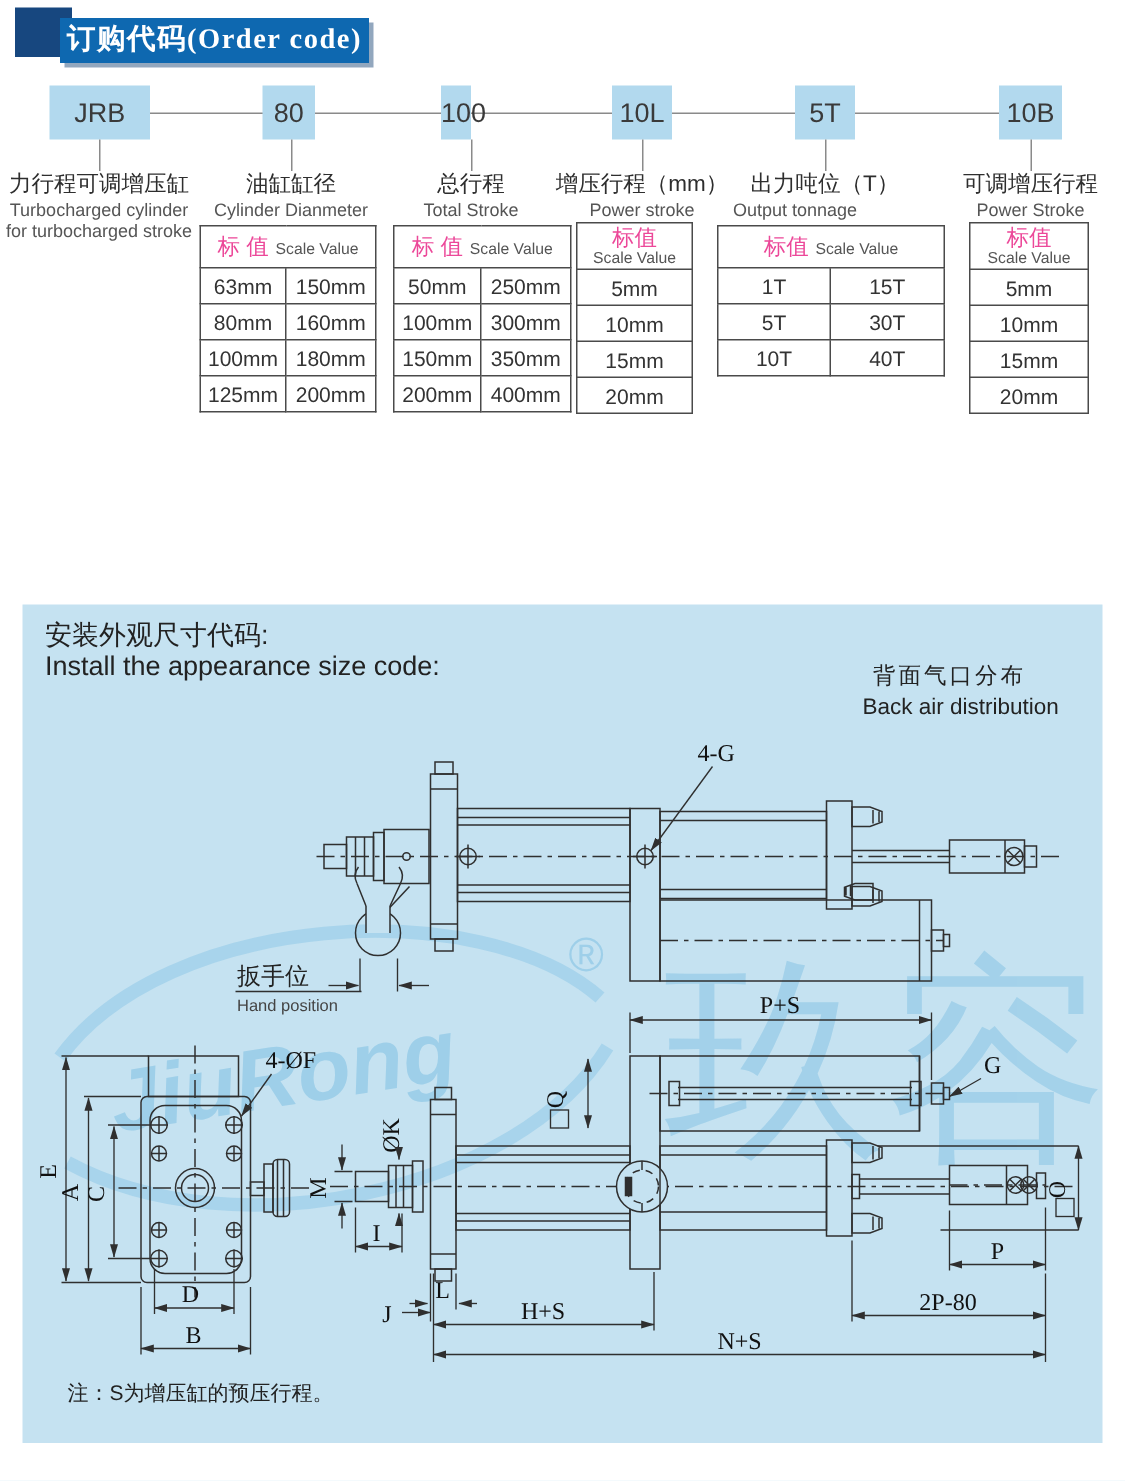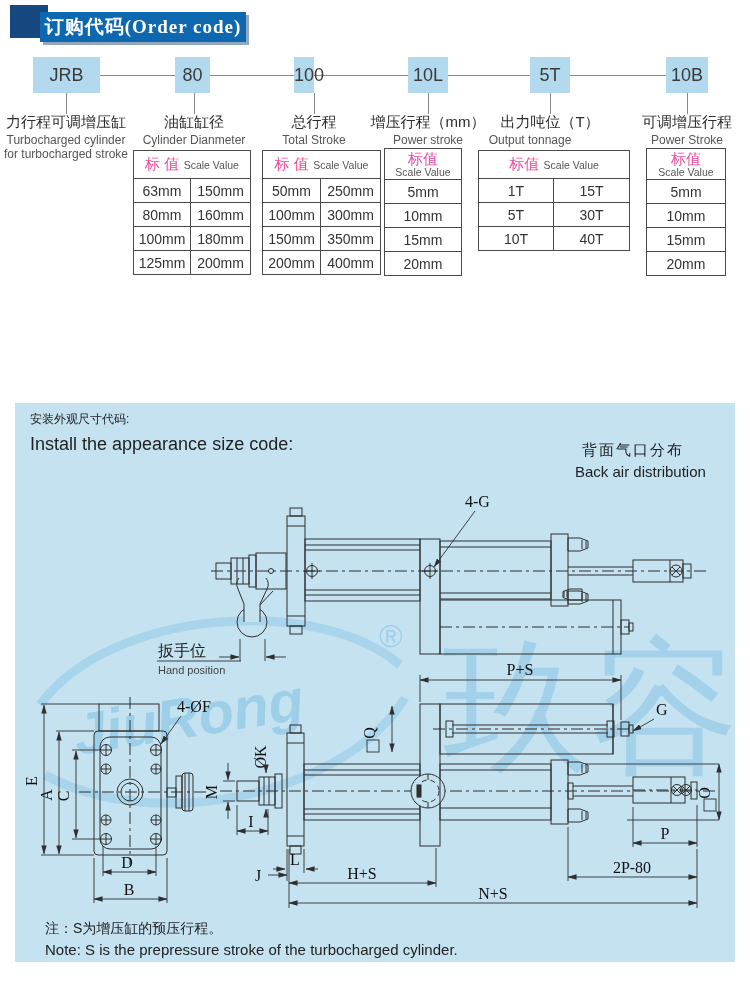--- a/index.html
+++ b/index.html
@@ -29,21 +29,21 @@
   .tbl td{font-size:14px;height:23px;}
   .tbl th{height:27px;}
   .th-cn{font-size:15px;color:#ec4899;}
   .th-en{font-size:10.5px;color:#555;}
   .th-stack{line-height:13px;}
   .th-stack .th-cn{display:block;line-height:15px;}
   .th-stack .th-en{display:block;line-height:12px;}
 
   
   .panel{left:15px;top:403px;width:720px;height:559px;background:#c5e2f1;}
-  .panel-title-cn{left:15px;top:8px;font-size:12px;color:#222;}
+  .panel-title-cn{left:15px;top:8px;font-size:18px;color:#222;}
   .panel-title-en{left:15px;top:31px;font-size:18px;color:#222;}
   .backair-cn{left:567px;top:38px;font-size:15px;color:#222;
               font-family:"Liberation Serif",serif;letter-spacing:2px;}
   .backair-en{left:560px;top:60px;font-size:15px;color:#222;}
   .note-cn{left:30px;top:517px;font-size:14px;color:#222;}
   .note-en{left:30px;top:538px;font-size:15px;color:#222;}
 
   
   .ln{fill:none;stroke:#2f2f2f;stroke-width:1;}
   .dim{fill:none;stroke:#2f2f2f;stroke-width:.9;}
@@ -436,15 +436,14 @@
         <path class="dim" d="M88,443 V473 M141,443 V473"></path>
         <path class="dim" d="M88,469 H141" marker-start="url(#ar)" marker-end="url(#ar)"></path>
         <text class="dlab" x="112" y="465" text-anchor="middle">D</text>
         <path class="dim" d="M79,455 V500 M152,455 V500"></path>
         <path class="dim" d="M79,496 H152" marker-start="url(#ar)" marker-end="url(#ar)"></path>
         <text class="dlab" x="114" y="492" text-anchor="middle">B</text>
       </g>
     </svg>
 
     <div class="abs note-cn">注：S为增压缸的预压行程。</div>
-    <div class="abs note-en">Note: S is the prepressure stroke of the turbocharged cylinder.</div>
   </div>
 </div>
 
 </body></html>

